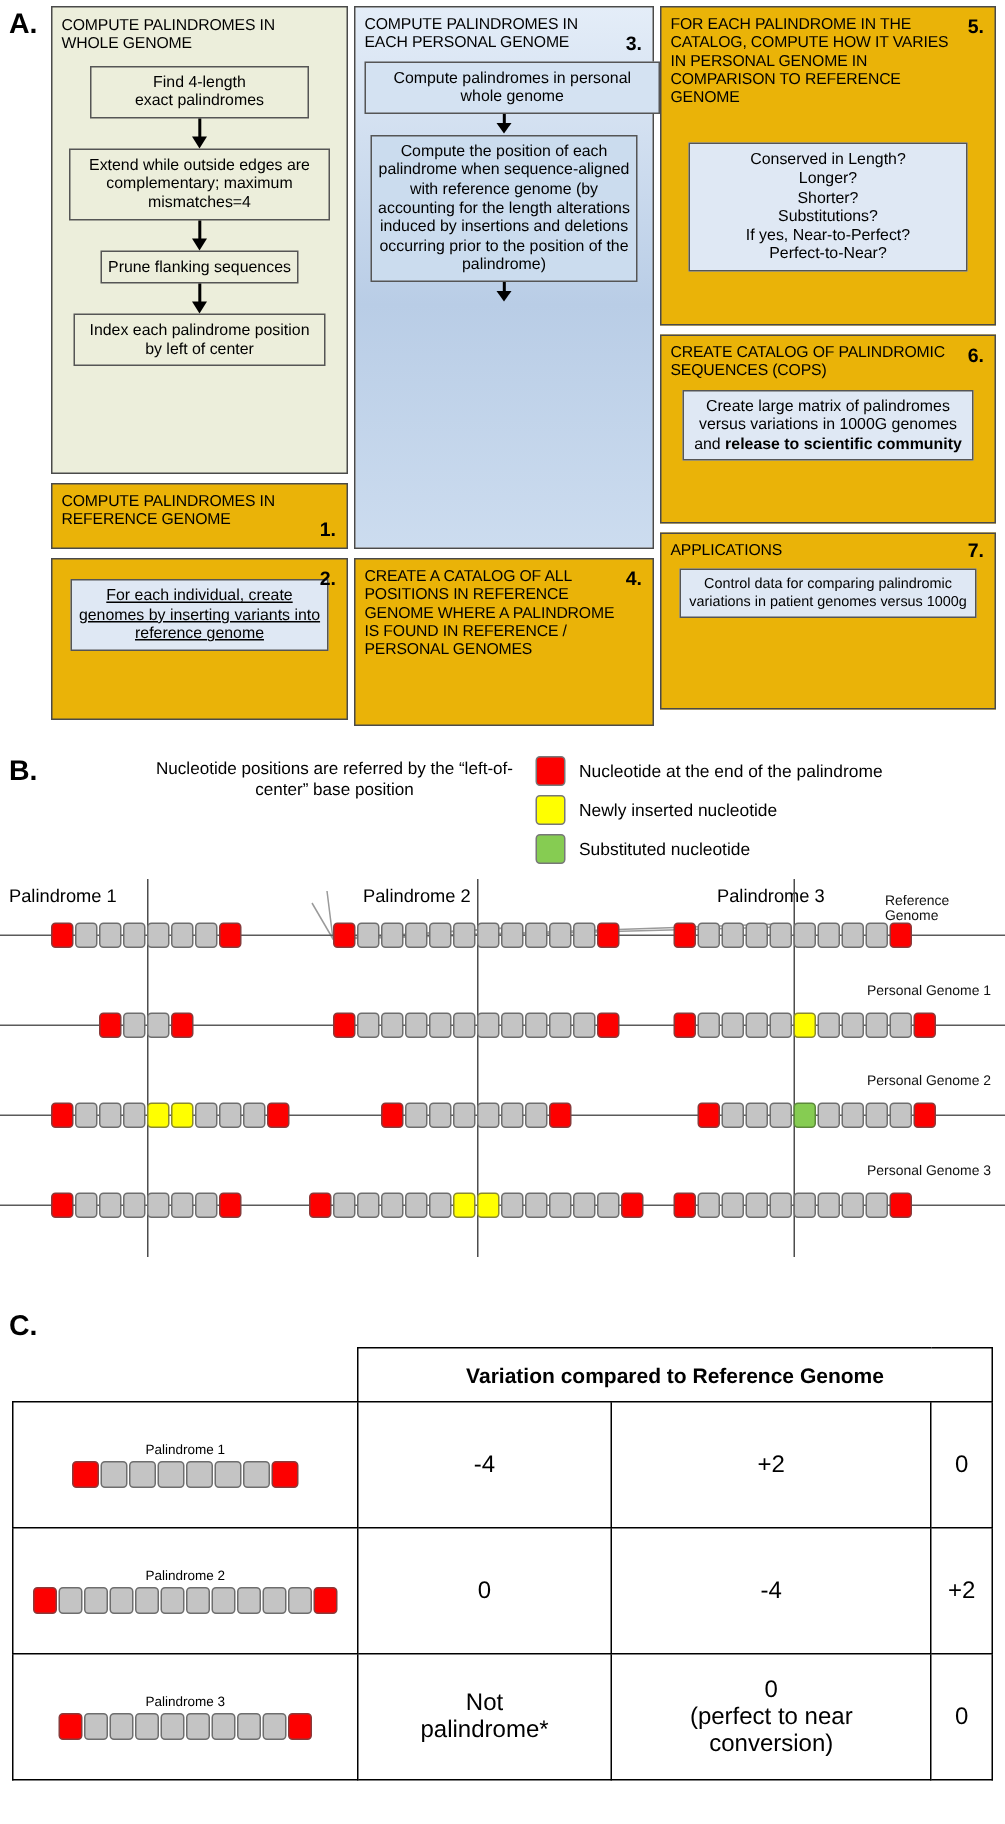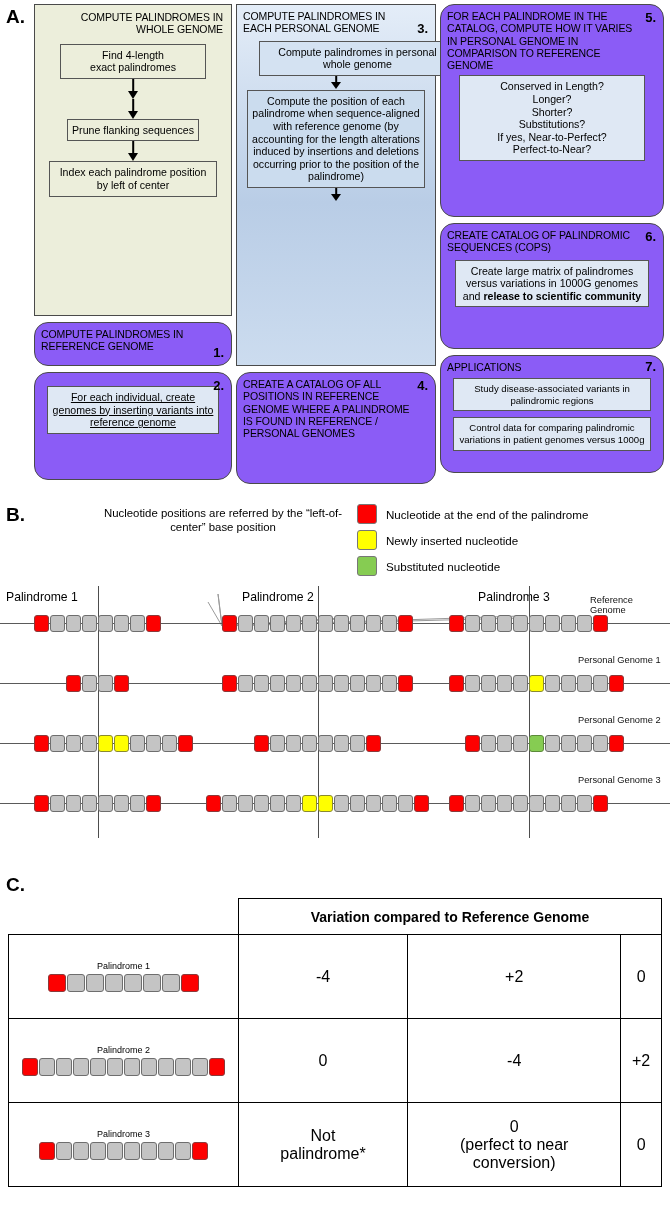--- a/index.html
+++ b/index.html
@@ -26,21 +26,21 @@
 
   .colA { position:absolute; top:4px; }
 
   .grpbox {
     border: 1.6px solid #4a4a4a;
     background: #eceedb;
     position: relative;
     margin-bottom: 6px;
     padding: 5px 6px 7px 6px;
   }
-  .grpbox.blue { background: #8b5cf6; border-radius: 14px; }
+  .grpbox.blue { background: #eab308; }
   .grpbox.blue-grad {
     background: linear-gradient(180deg,#e4edf8 0%,#b9cde6 55%,#ccdcef 100%);
   }
 
   .grphead {
     font-size: 10.5px;
     line-height: 12.3px;
     letter-spacing: -0.1px;
     text-align: left;
     padding-right: 18px;
@@ -154,24 +154,25 @@
 </style>
 </head>
 <body>
 
 <div id="panelA">
   <span class="letter panel-letter">A.</span>
 
   <div class="colA" style="left:34px; width:198px;">
 
     <div class="grpbox" style="height:312px; padding-top:6px;">
-      <div class="grphead" style="padding-right:2px;text-align:right;">COMPUTE PALINDROMES IN WHOLE GENOME</div>
+      <div class="grphead" style="padding-right:2px;">COMPUTE PALINDROMES IN WHOLE GENOME</div>
       <div class="stepbox" style="width:146px; margin-top:8px; white-space:pre-line;">Find 4-length
 exact palindromes</div>
       <div class="arrowdown"></div>
+      <div class="stepbox" style="width:174px;">Extend while outside edges are complementary; maximum mismatches=4</div>
       <div class="arrowdown"></div>
       <div class="stepbox" style="width:132px;">Prune flanking sequences</div>
       <div class="arrowdown"></div>
       <div class="stepbox" style="width:168px;">Index each palindrome position by left of center</div>
     </div>
 
     <div class="grpbox blue" style="height:44px;">
       <div class="grphead">COMPUTE PALINDROMES IN REFERENCE GENOME</div>
       <span class="grpnum" style="bottom:5px;">1.</span>
     </div>
@@ -180,55 +181,54 @@
       <span class="grpnum" style="top:5px;">2.</span>
       <div class="stepbox plain" style="width:172px; margin-top:8px;text-decoration:underline;">For each individual, create genomes by inserting variants into reference genome</div>
     </div>
   </div>
 
   <div class="colA" style="left:236px; width:200px;">
 
     <div class="grpbox blue-grad" style="height:362px;">
       <div class="grphead">COMPUTE PALINDROMES IN EACH PERSONAL GENOME</div>
       <span class="grpnum" style="top:16px;">3.</span>
-      <div class="stepbox blue" style="width:197px; margin-top:6px;margin-left:16px;">Compute palindromes in personal whole genome</div>
+      <div class="stepbox blue" style="width:197px; margin-top:6px;">Compute palindromes in personal whole genome</div>
       <div class="arrowdown short"></div>
       <div class="stepbox blue2" style="width:178px;">Compute the position of each palindrome when sequence-aligned with reference genome (by accounting for the length alterations induced by insertions and deletions occurring prior to the position of the palindrome)</div>
       <div class="arrowdown short"></div>
     </div>
 
     <div class="grpbox blue" style="height:112px;">
       <div class="grphead">CREATE A CATALOG OF ALL POSITIONS IN REFERENCE GENOME WHERE A PALINDROME IS FOUND IN REFERENCE / PERSONAL GENOMES</div>
       <span class="grpnum" style="top:5px;">4.</span>
     </div>
   </div>
 
   <div class="colA" style="left:440px; width:224px;">
 
     <div class="grpbox blue" style="height:213px;">
       <div class="grphead">FOR EACH PALINDROME IN THE CATALOG, COMPUTE HOW IT VARIES IN PERSONAL GENOME IN COMPARISON TO REFERENCE GENOME</div>
       <span class="grpnum" style="top:5px;">5.</span>
-      <div class="stepbox plain" style="width:186px; margin-top:4px; white-space:pre-line;">Conserved in Length?
+      <div class="stepbox plain" style="width:186px; margin-top:24px; white-space:pre-line;">Conserved in Length?
 Longer?
 Shorter?
 Substitutions?
 If yes, Near-to-Perfect?
 Perfect-to-Near?</div>
     </div>
 
     <div class="grpbox blue" style="height:126px;">
       <div class="grphead">CREATE CATALOG OF PALINDROMIC SEQUENCES (COPS)</div>
       <span class="grpnum" style="top:5px;">6.</span>
       <div class="stepbox plain" style="width:194px; margin-top:6px;"><span>Create large matrix of palindromes versus variations in 1000G genomes and </span><b>release to scientific community</b></div>
     </div>
 
     <div class="grpbox blue" style="height:118px;">
       <div class="grphead">APPLICATIONS</div>
       <span class="grpnum" style="top:3px;">7.</span>
-      <div class="stepbox plain" style="width:198px; margin-top:5px; font-size:9.6px; line-height:11.6px;">Study disease-associated variants in palindromic regions</div>
       <div class="stepbox plain" style="width:198px; margin-top:6px; font-size:9.6px; line-height:11.6px;">Control data for comparing palindromic variations in patient genomes versus 1000g</div>
     </div>
   </div>
 </div>
 
 <div id="panelB">
   <span class="letter panel-letter">B.</span>
 
   <div class="callout-text">Nucleotide positions are referred by the “left-of-center” base position</div>
 

